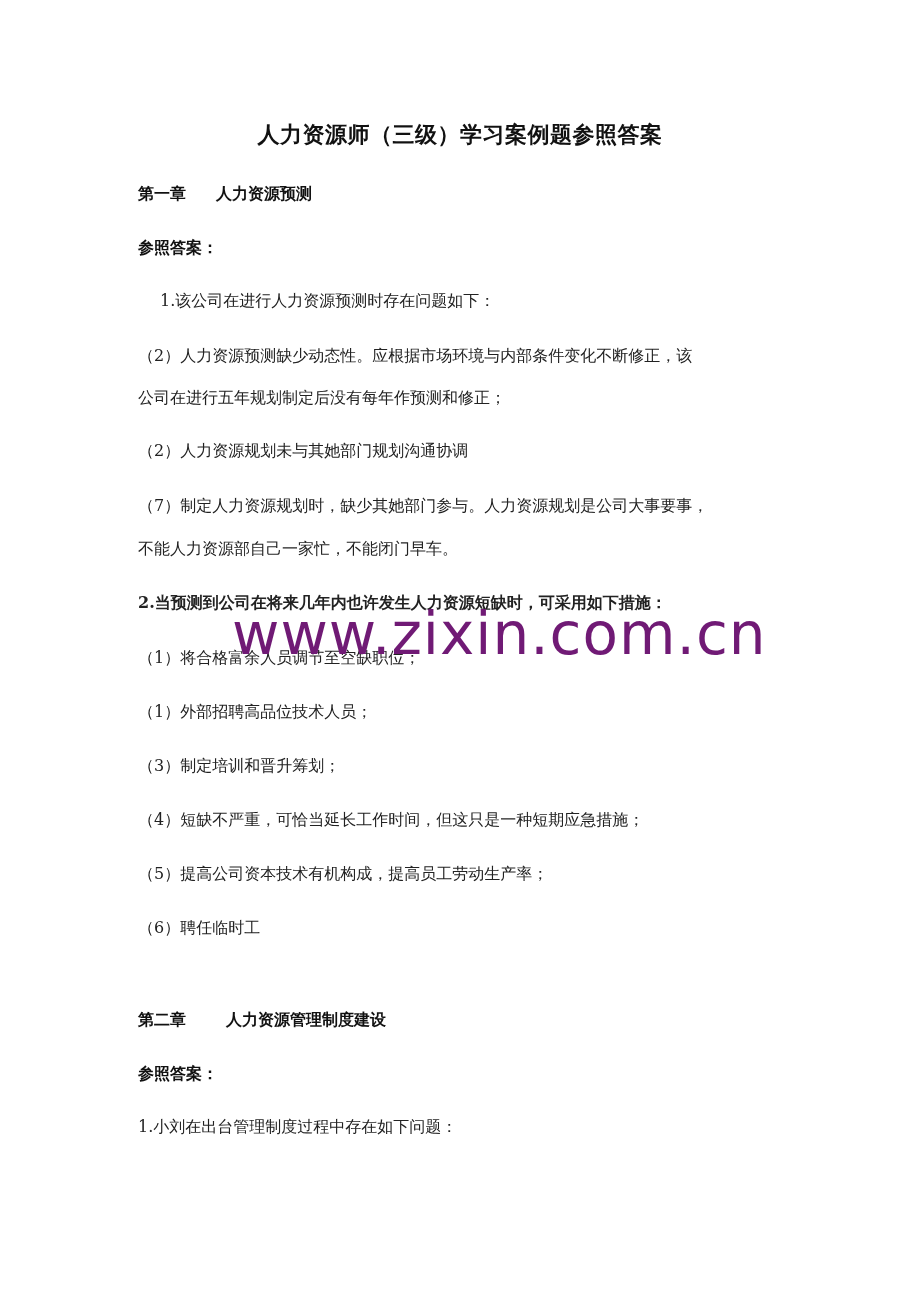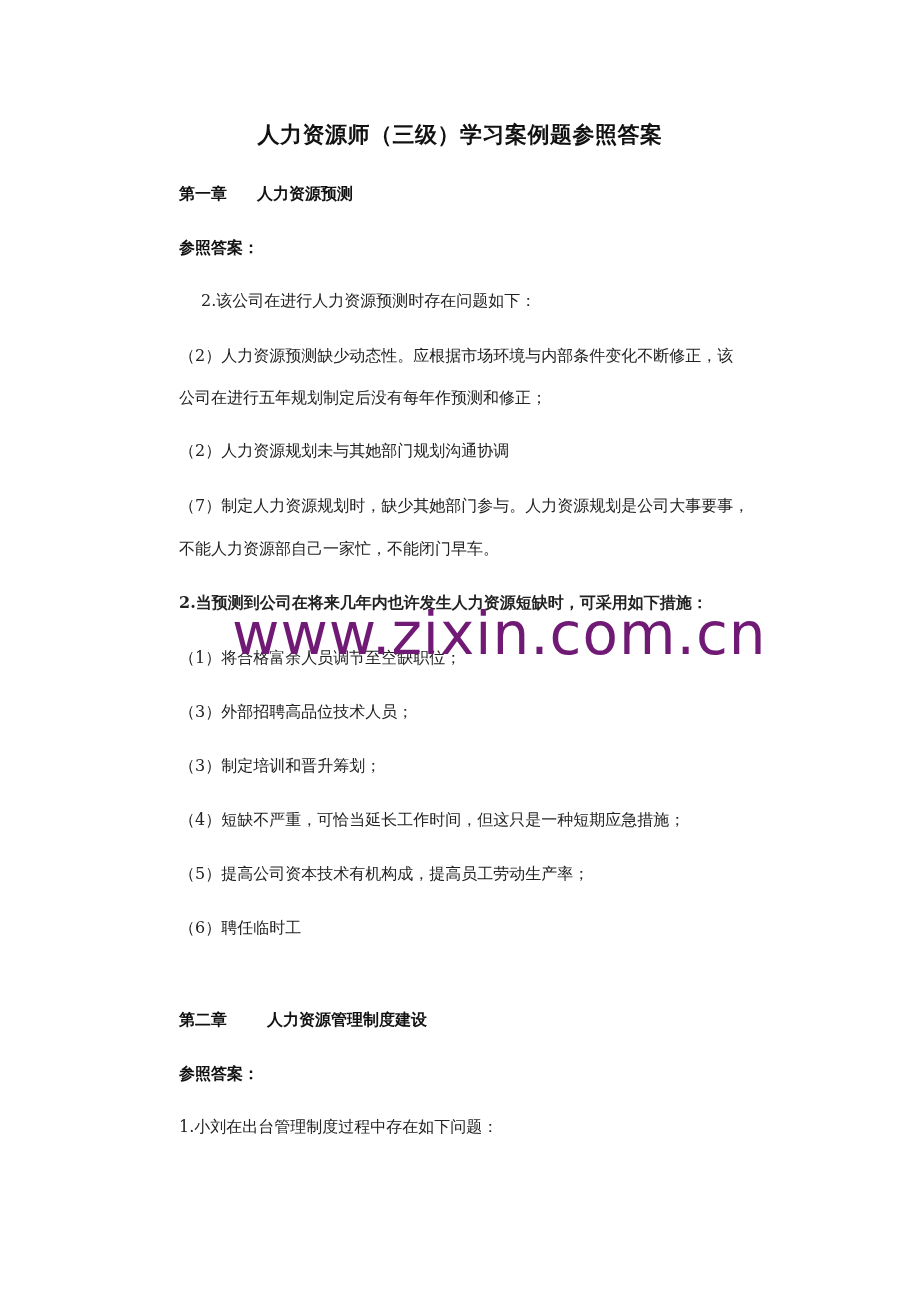--- a/index.html
+++ b/index.html
@@ -32,21 +32,20 @@
       font-size: 22px;
       letter-spacing: 0.5px;
       color: #111;
     }
     .line {
       position: absolute;
       left: 138px;
       font-size: 16px;
       white-space: nowrap;
       color: #222;
-      margin-left: 41px;
     }
     .heading {
       font-family: "DejaVu Sans", "Liberation Sans", sans-serif;
       font-weight: bold;
       font-size: 16px;
       color: #111;
     }
     .heading .gap1 { display: inline-block; width: 30px; }
     .heading .gap2 { display: inline-block; width: 40px; }
     .indent { left: 160px; }
@@ -68,32 +67,32 @@
 <div class="page">
 
   <div class="title">人力资源师（三级）学习案例题参照答案</div>
 
   <div class="line heading" style="top:184px;">
     <span>第一章</span><span class="gap1"></span><span>人力资源预测</span>
   </div>
 
   <div class="line heading" style="top:238px;">参照答案：</div>
 
-  <div class="line indent" style="top:291px;">2.该公司在进行人力资源预测时存在问题如下：</div>
+  <div class="line indent" style="top:291px;">1.该公司在进行人力资源预测时存在问题如下：</div>
 
   <div class="line" style="top:346px;">（2）人力资源预测缺少动态性。应根据市场环境与内部条件变化不断修正，该</div>
   <div class="line" style="top:388px;">公司在进行五年规划制定后没有每年作预测和修正；</div>
   <div class="line" style="top:441px;">（2）人力资源规划未与其她部门规划沟通协调</div>
   <div class="line" style="top:496px;">（7）制定人力资源规划时，缺少其她部门参与。人力资源规划是公司大事要事，</div>
   <div class="line" style="top:539px;">不能人力资源部自己一家忙，不能闭门早车。</div>
 
   <div class="line" style="top:593px;font-weight:bold;">2.当预测到公司在将来几年内也许发生人力资源短缺时，可采用如下措施：</div>
 
   <div class="line" style="top:648px;">（1）将合格富余人员调节至空缺职位；</div>
-  <div class="line" style="top:702px;">（3）外部招聘高品位技术人员；</div>
+  <div class="line" style="top:702px;">（1）外部招聘高品位技术人员；</div>
   <div class="line" style="top:756px;">（3）制定培训和晋升筹划；</div>
   <div class="line" style="top:810px;">（4）短缺不严重，可恰当延长工作时间，但这只是一种短期应急措施；</div>
   <div class="line" style="top:864px;">（5）提高公司资本技术有机构成，提高员工劳动生产率；</div>
   <div class="line" style="top:918px;">（6）聘任临时工</div>
 
   <div class="line heading" style="top:1010px;">
     <span>第二章</span><span class="gap2"></span><span>人力资源管理制度建设</span>
   </div>
 
   <div class="line heading" style="top:1064px;">参照答案：</div>

